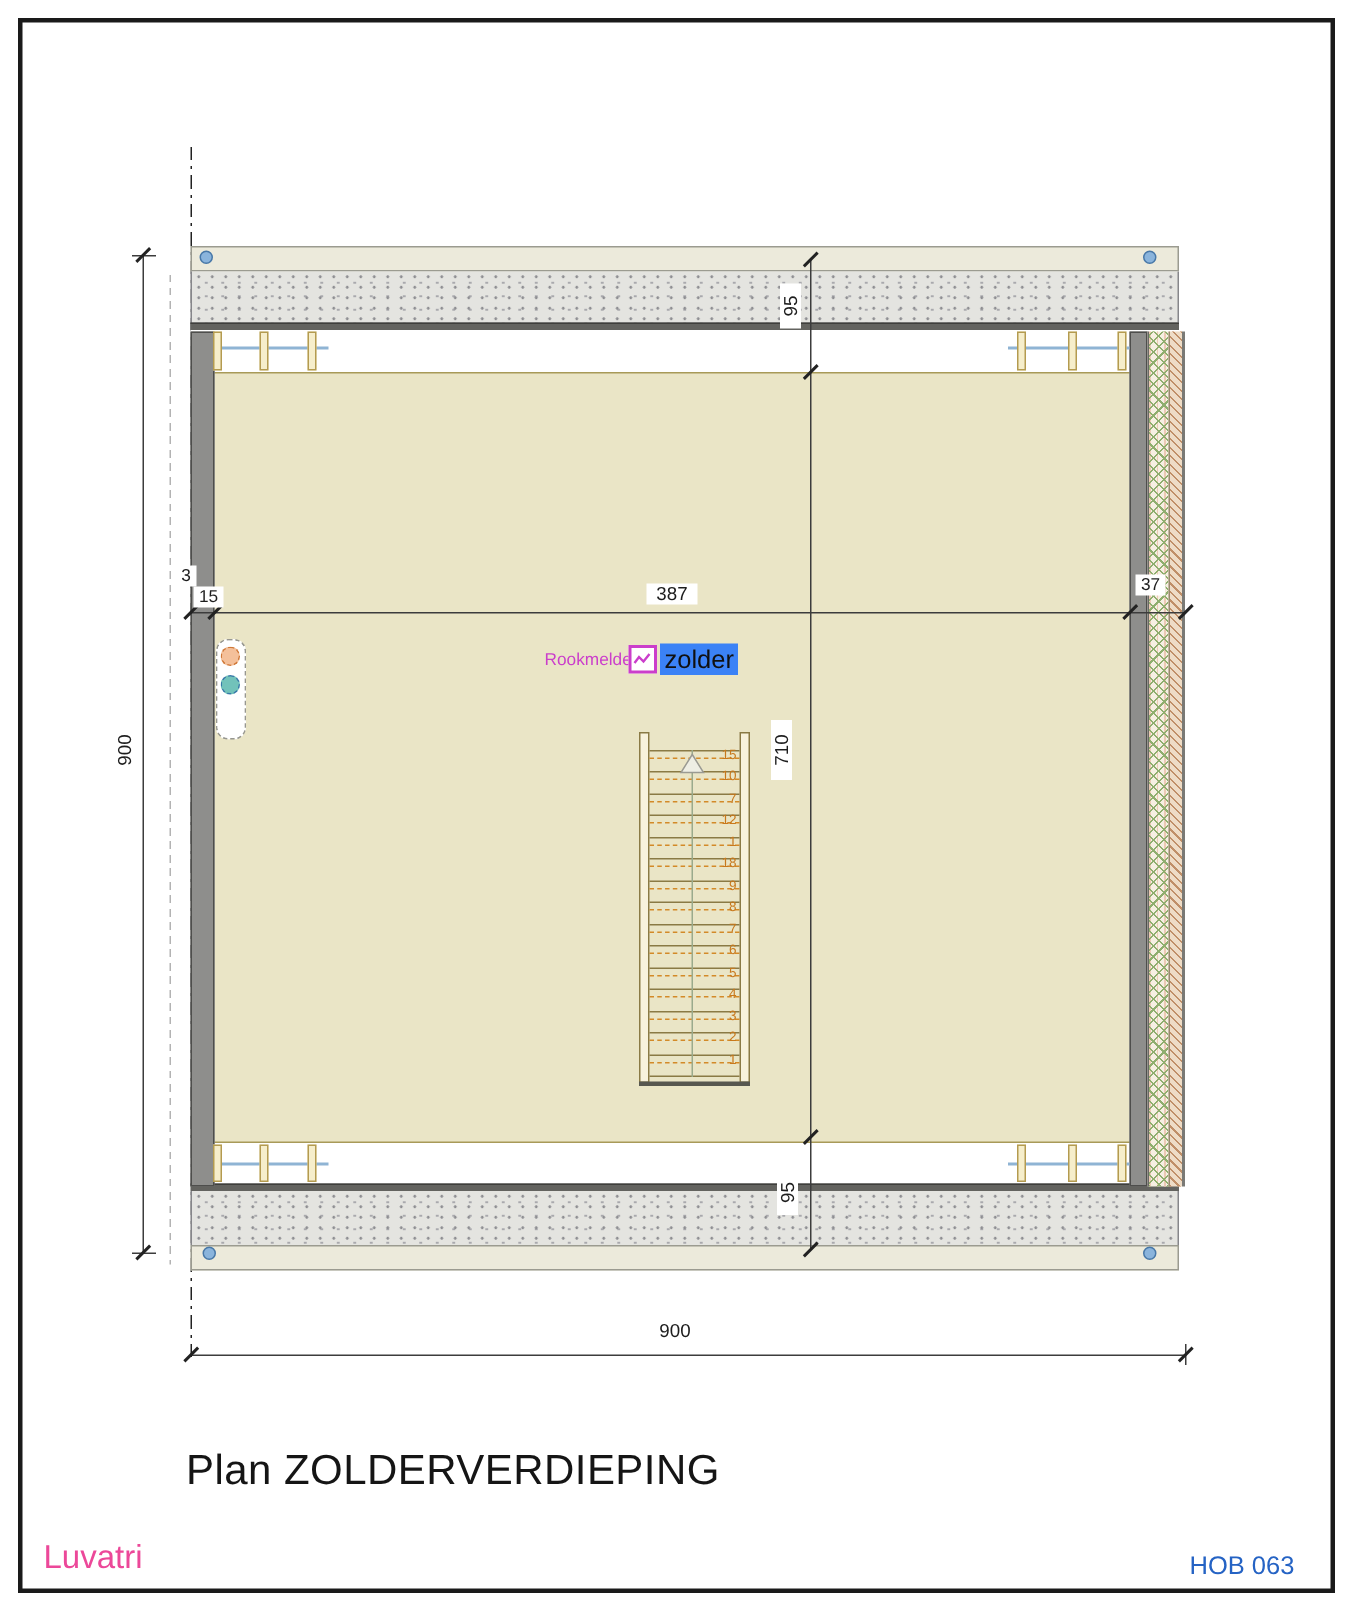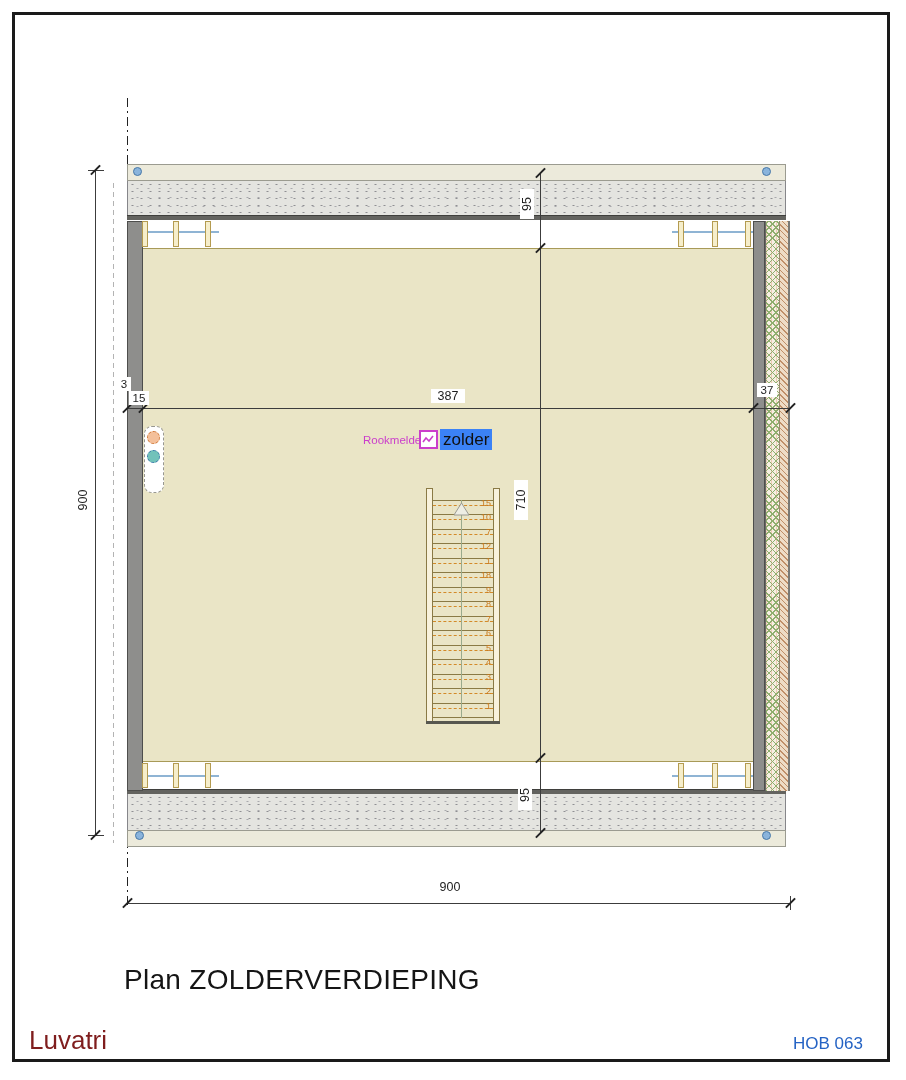--- a/index.html
+++ b/index.html
@@ -49,21 +49,21 @@
   
   .magenta{color:#cb3ecb;}
   .roomlab{font-size:17px;line-height:21px;color:#101010;background:#3b82f6;padding:0 3px;}
   .smklab{font-size:11.5px;line-height:14px;}
   .smkicon{width:19px;height:19px;border:2px solid #cb3ecb;background:#fff;box-sizing:border-box;}
   .vent{width:20px;height:67px;border:1px dashed #979790;border-radius:8px;background:#fff;box-sizing:border-box;}
   .ventdot{width:13px;height:13px;border-radius:50%;box-sizing:border-box;}
   .vext{background:#f4c09a;border:1.5px dashed #d07838;}
   .vsup{background:#72c2ba;border:1.5px dashed #3878a8;}
   .title{font-size:28px;color:#151515;letter-spacing:0.3px;}
-  .brand{font-size:26px;color:#7f1d1d;}
+  .brand{font-size:22px;color:#ec4899;}
   .code{font-size:17px;color:#2563c4;text-align:left;}
 </style>
 </head>
 <body>
 
 <div class="abs frame"></div>
 
 <div class="abs dashdot" style="left:127px;top:98px;height:810px;"></div>
 <div class="abs dashedgray" style="left:113px;top:183px;height:660px;"></div>
 

